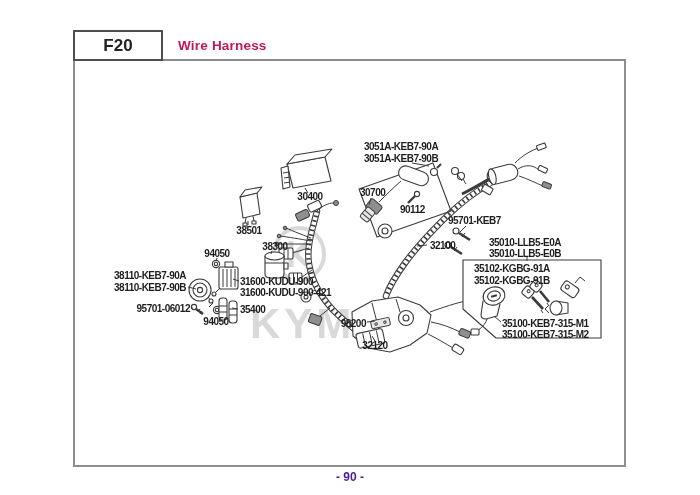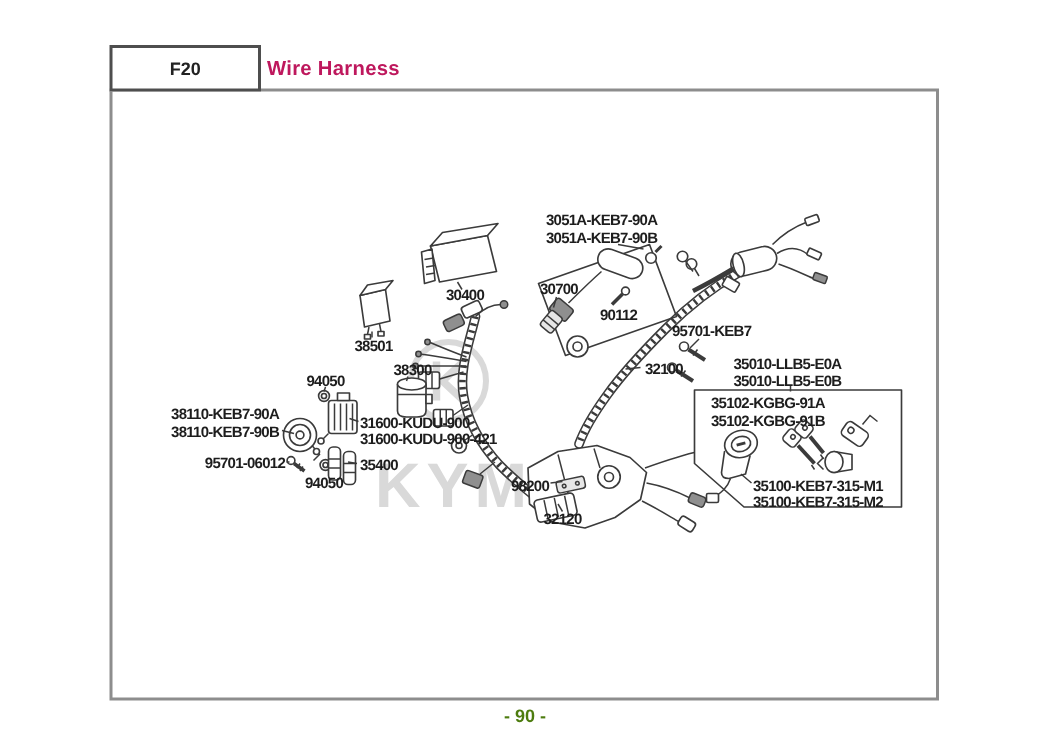--- a/index.html
+++ b/index.html
@@ -1,27 +1,27 @@
 <!DOCTYPE html>
 <html><head>
 <meta charset="utf-8">
 <style>
   html,body{margin:0;padding:0;}
   body{width:700px;height:495px;position:relative;background:#ffffff;
        font-family:"Liberation Sans",sans-serif;overflow:hidden;}
-  .f20box{position:absolute;left:73px;top:30px;width:101px;height:31px;
+  .f20box{position:absolute;left:73px;top:30px;width:90px;height:31px;
           border:2px solid #4e4e4e;box-sizing:border-box;background:#fff;
           display:flex;align-items:center;justify-content:center;
-          font-weight:bold;font-size:12px;color:#222;z-index:3;}
+          font-weight:bold;font-size:17px;color:#222;z-index:3;}
   .title{position:absolute;left:178px;top:38px;font-weight:bold;font-size:13.5px;
          color:#be185d;letter-spacing:.2px;z-index:3;}
   .frame{position:absolute;left:73px;top:59px;width:553px;height:408px;
          border:2px solid #8d8d8d;box-sizing:border-box;background:#fff;z-index:1;}
   .footer{position:absolute;left:0;top:470px;width:700px;text-align:center;
-          font-weight:bold;font-size:12px;color:#4d7c0f;z-index:3;}
+          font-weight:bold;font-size:12px;color:#4c1d95;z-index:3;}
   svg.diagram{position:absolute;left:0;top:0;z-index:2;}
   .ln{stroke:#3b3b3b;stroke-width:1.1;fill:none;stroke-linecap:round;stroke-linejoin:round;}
   .fw{stroke:#3b3b3b;stroke-width:1.1;fill:#ffffff;stroke-linejoin:round;}
   .fg{stroke:#3b3b3b;stroke-width:1;fill:#8f8f8f;stroke-linejoin:round;}
   .fe{stroke:#3b3b3b;stroke-width:1;fill:#e6e6e6;stroke-linejoin:round;}
   .thin{stroke:#3b3b3b;stroke-width:1;fill:none;}
   .pl{font-family:"Liberation Sans",sans-serif;font-size:10px;font-weight:bold;
       fill:#1d1d1d;letter-spacing:-0.5px;}
   .cableO{stroke:#3b3b3b;stroke-width:6.5;fill:none;stroke-linecap:round;}
   .cableI{stroke:#ffffff;stroke-width:4.4;fill:none;stroke-linecap:round;}

